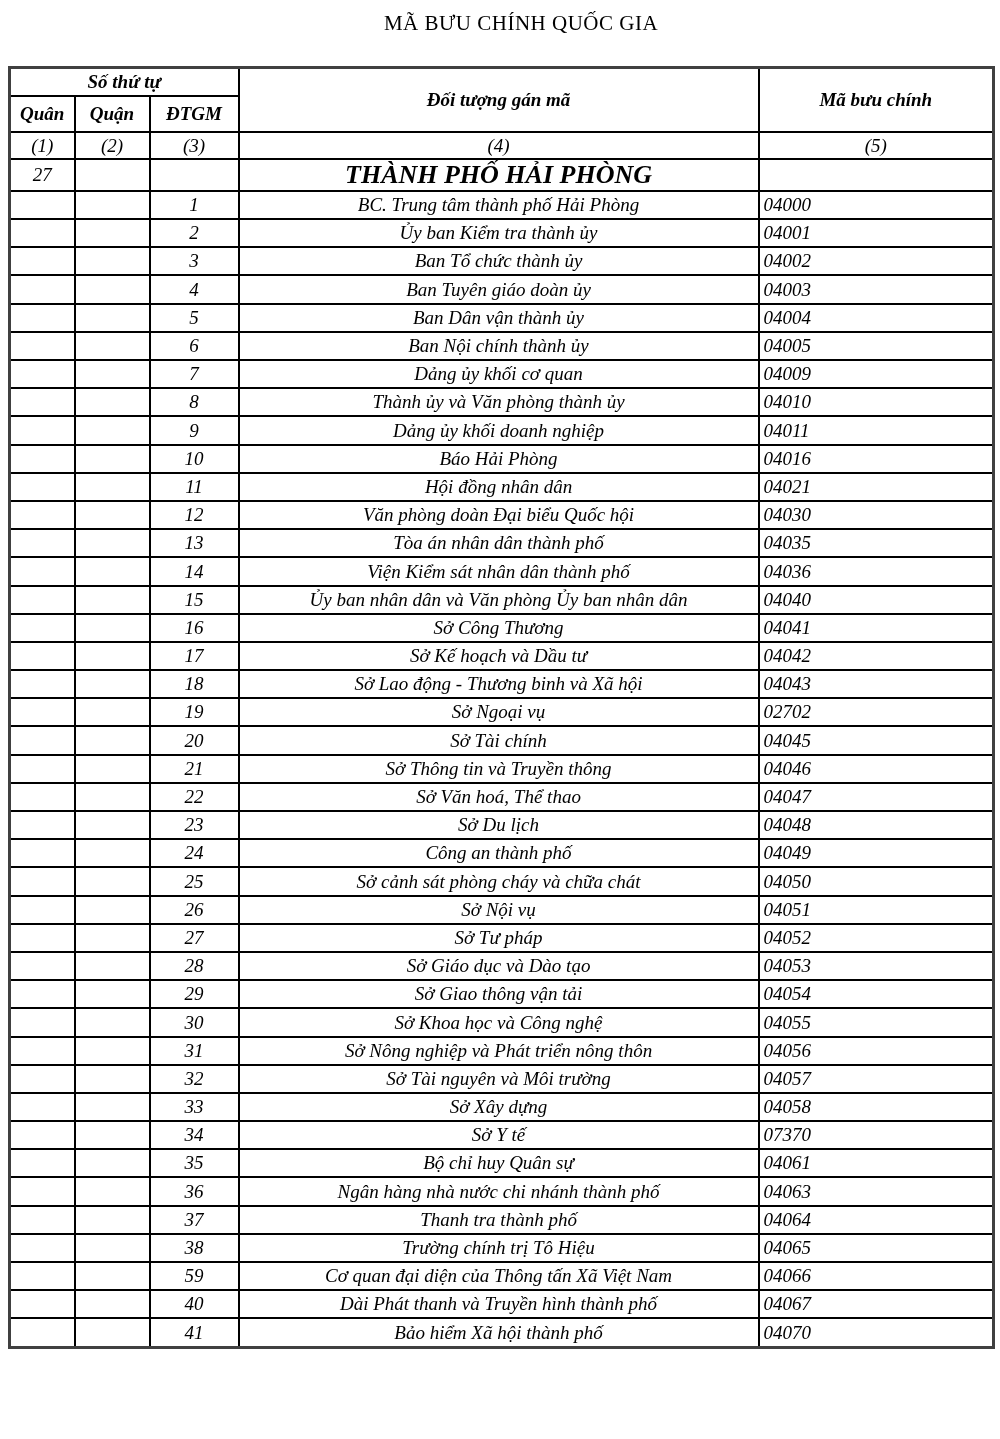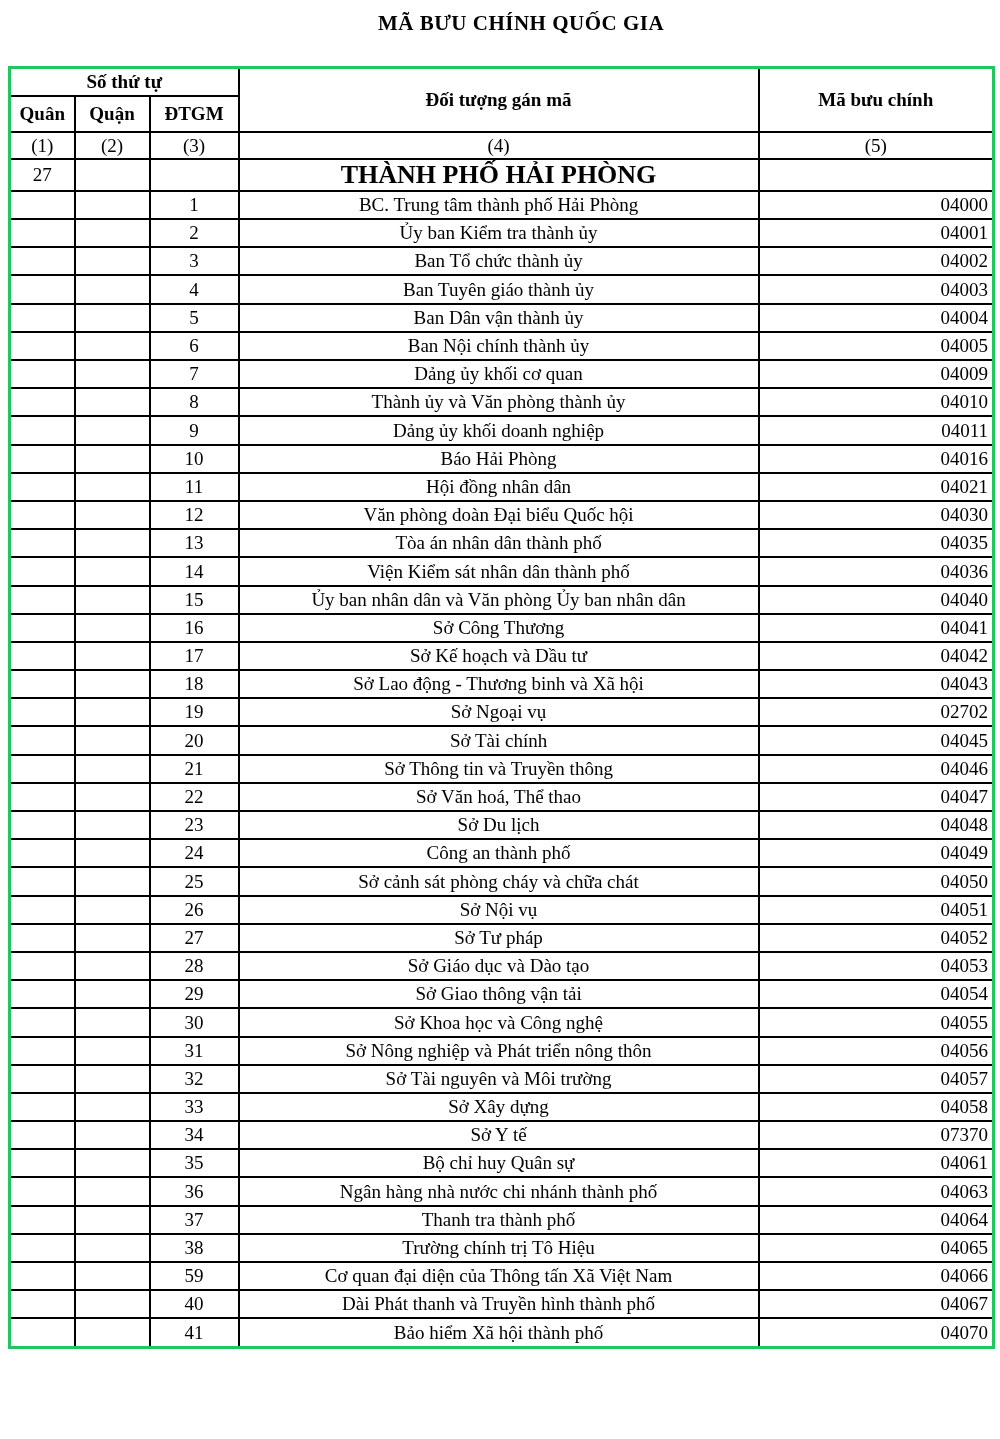--- a/index.html
+++ b/index.html
@@ -14,32 +14,33 @@
   .page {
     position: relative;
     width: 1000px;
     height: 1439px;
     background: #ffffff;
     overflow: hidden;
   }
   .doc-title {
     padding-top: 11px;
     text-align: center;
-    font-weight: bold;
+    font-weight: normal;
     font-size: 21px;
     letter-spacing: 0.5px;
     padding-left: 42px;
   }
   table.postal {
     border-collapse: collapse;
     table-layout: fixed;
     width: 984px;
     margin-left: 8px;
     margin-top: 30px;
-    border: 3px solid #22c55e;
+    border: 3px solid #404040;
+    font-style: italic;
   }
   table.postal th,
   table.postal td {
     border: 2px solid #000;
     padding: 0 4px;
     font-size: 19px;
     line-height: 1.15;
     overflow: hidden;
     white-space: nowrap;
     vertical-align: middle;
@@ -56,21 +57,21 @@
   tr.h-sub   th { height: 34px; }
   tr.h-index td { height: 25px; text-align: center; font-weight: normal; font-size: 19px; }
 
   tr.section-row td { height: 25px; }
   tr.section-row .sec-no { text-align: center; }
   tr.section-row .sec-name { text-align: center; font-weight: bold; font-size: 26px; }
 
   tbody tr.data-row td { height: 26.2px; }
   td.cell-stt  { text-align: center; }
   td.cell-obj  { text-align: center; }
-  td.cell-code { text-align: right; }
+  td.cell-code { text-align: left; }
 </style>
 </head>
 <body>
 
 <div class="page">
 
   <div class="doc-title">MÃ BƯU CHÍNH QUỐC GIA</div>
 
   <table class="postal">
     <colgroup>
@@ -126,21 +127,21 @@
           <td class="cell-tinh"></td>
           <td class="cell-quan"></td>
           <td class="cell-stt">3</td>
           <td class="cell-obj">Ban Tổ chức thành ủy</td>
           <td class="cell-code">04002</td>
         </tr>
         <tr class="data-row">
           <td class="cell-tinh"></td>
           <td class="cell-quan"></td>
           <td class="cell-stt">4</td>
-          <td class="cell-obj">Ban Tuyên giáo thành ủy</td>
+          <td class="cell-obj">Ban Tuyên giáo doàn ủy</td>
           <td class="cell-code">04003</td>
         </tr>
         <tr class="data-row">
           <td class="cell-tinh"></td>
           <td class="cell-quan"></td>
           <td class="cell-stt">5</td>
           <td class="cell-obj">Ban Dân vận thành ủy</td>
           <td class="cell-code">04004</td>
         </tr>
         <tr class="data-row">

